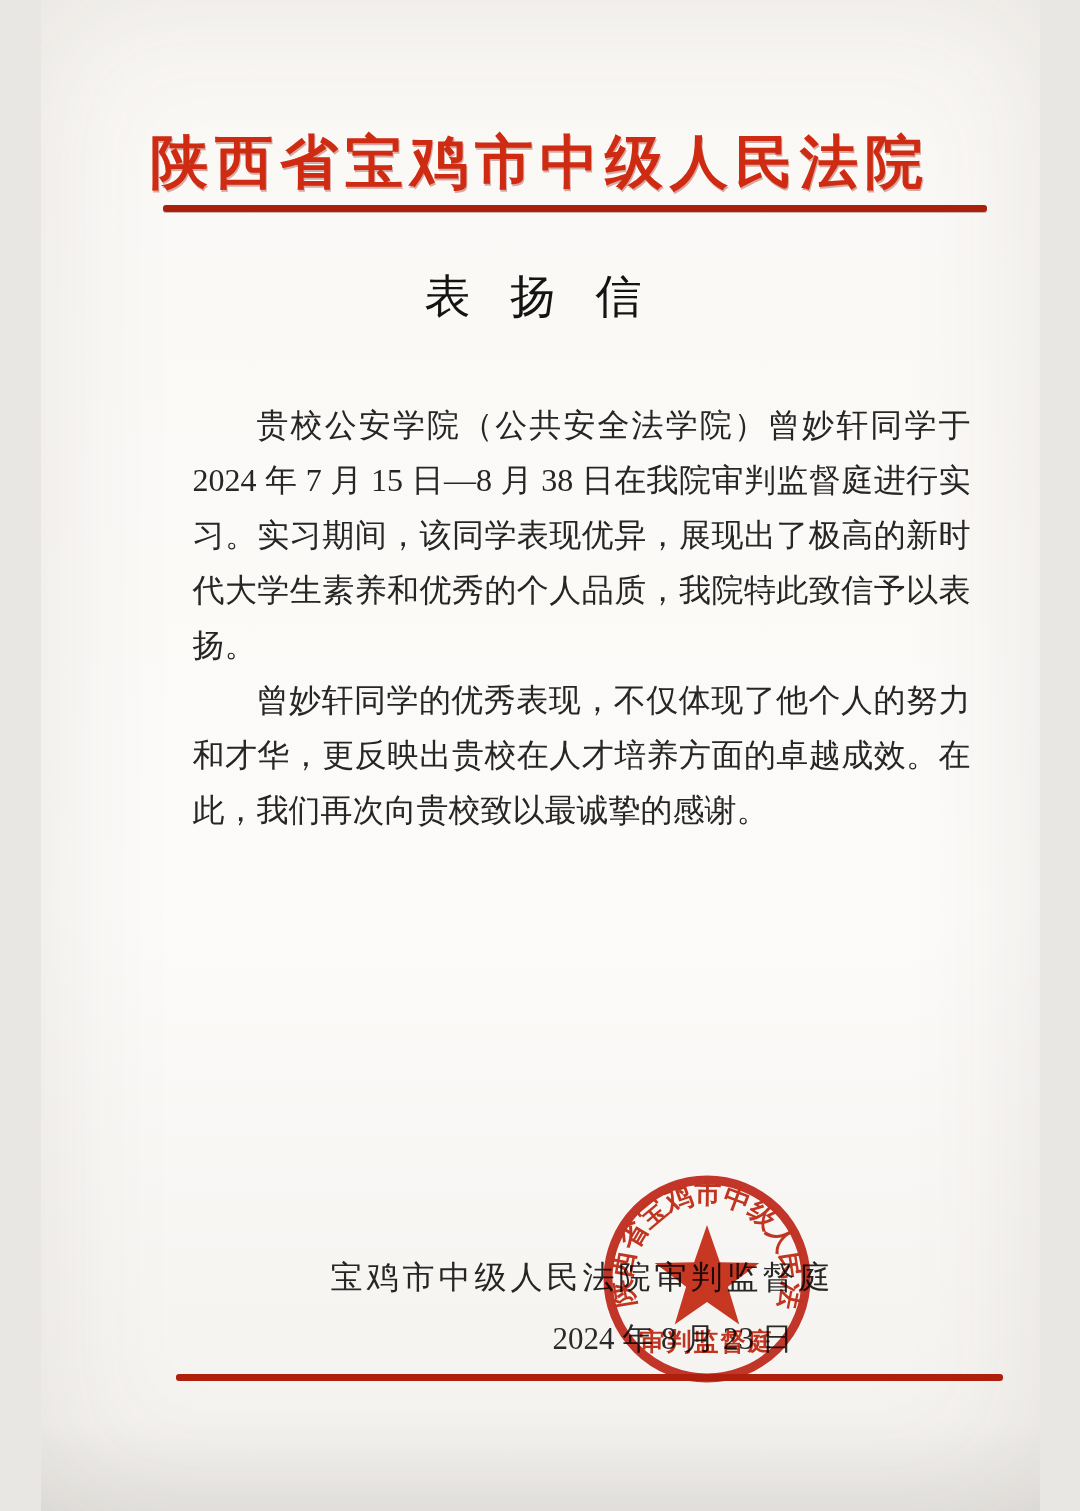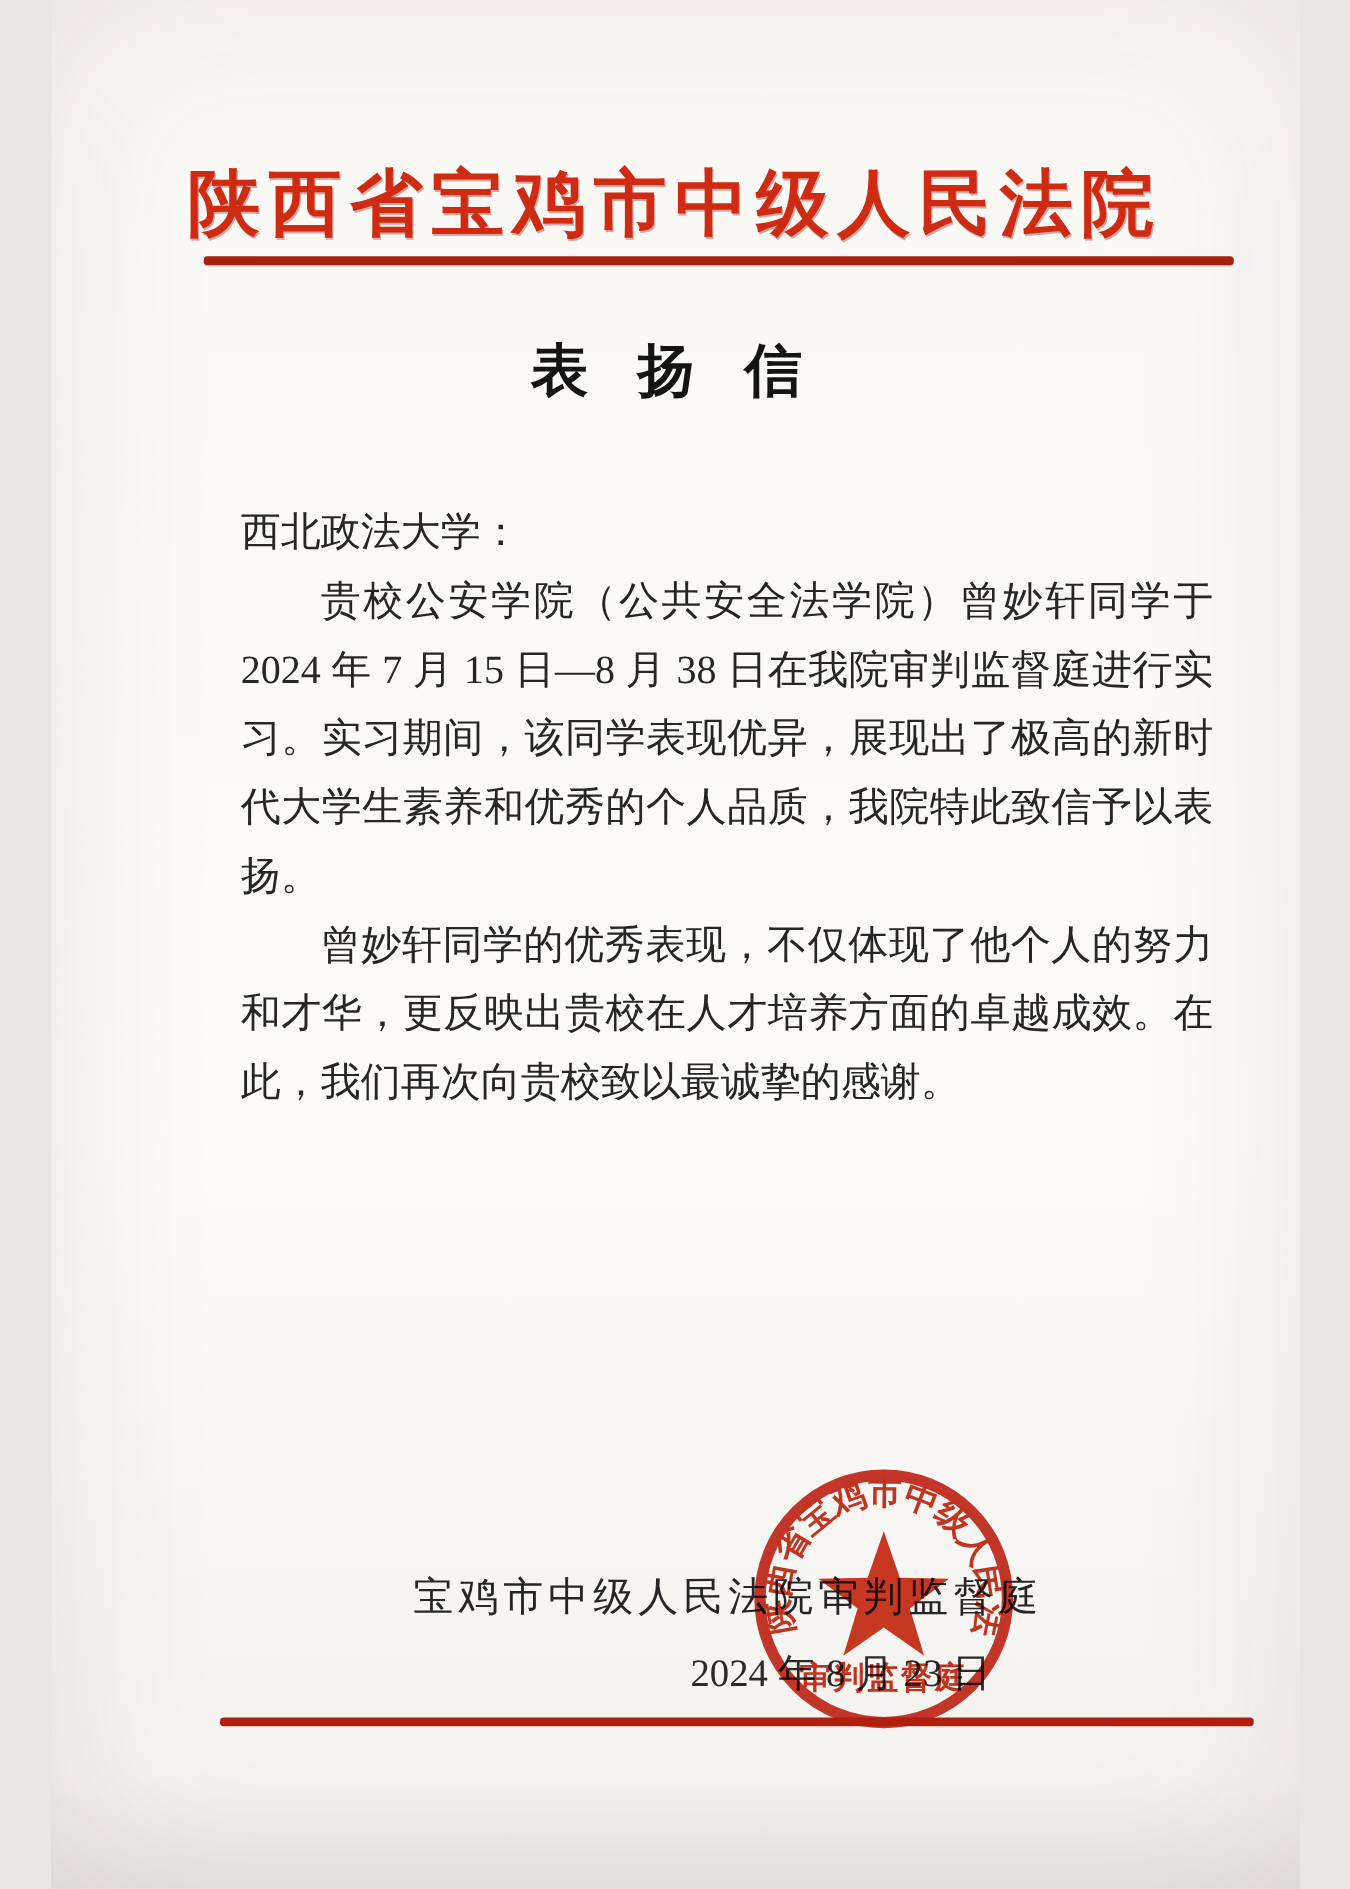--- a/index.html
+++ b/index.html
@@ -23,21 +23,21 @@
   }
   .letterhead-rule{
     position:absolute;top:205px;left:122px;
     width:824px;height:7px;
     background:#a9200f;border-radius:3px;
     box-shadow:0 1px 0 rgba(120,20,8,0.3);
   }
   .letter-title{
     position:absolute;top:266px;left:0;width:100%;margin:0;
     text-align:center;
-    font-size:46px;font-weight:bold;color:#141414;
+    font-size:46px;font-weight:normal;color:#141414;
     letter-spacing:14px;
     white-space:nowrap;
   }
   .letter-body{
     position:absolute;top:398px;left:152px;width:778px;
     font-size:32px;line-height:55px;
     color:#262626;
     text-align:justify;
   }
   .letter-body p{margin:0;padding:0;}
@@ -75,21 +75,20 @@
 
 <div class="page">
 
   <div class="letterhead">陕西省宝鸡市中级人民法院</div>
 
   <div class="letterhead-rule"></div>
 
   <h1 class="letter-title">表 扬 信</h1>
 
   <div class="letter-body">
-    <p class="salutation">西北政法大学：</p>
     <p class="para">贵校公安学院（公共安全法学院）曾妙轩同学于 2024 年 7 月 15 日—8 月 38 日在我院审判监督庭进行实习。实习期间，该同学表现优异，展现出了极高的新时代大学生素养和优秀的个人品质，我院特此致信予以表扬。</p>
     <p class="para">曾妙轩同学的优秀表现，不仅体现了他个人的努力和才华，更反映出贵校在人才培养方面的卓越成效。在此，我们再次向贵校致以最诚挚的感谢。</p>
   </div>
 
   <div class="signature-line">宝鸡市中级人民法院审判监督庭</div>
 
   <div class="date-line">2024 年 8 月 23 日</div>
 
   <div class="seal">
     <svg width="232" height="232" viewBox="0 0 232 232">

